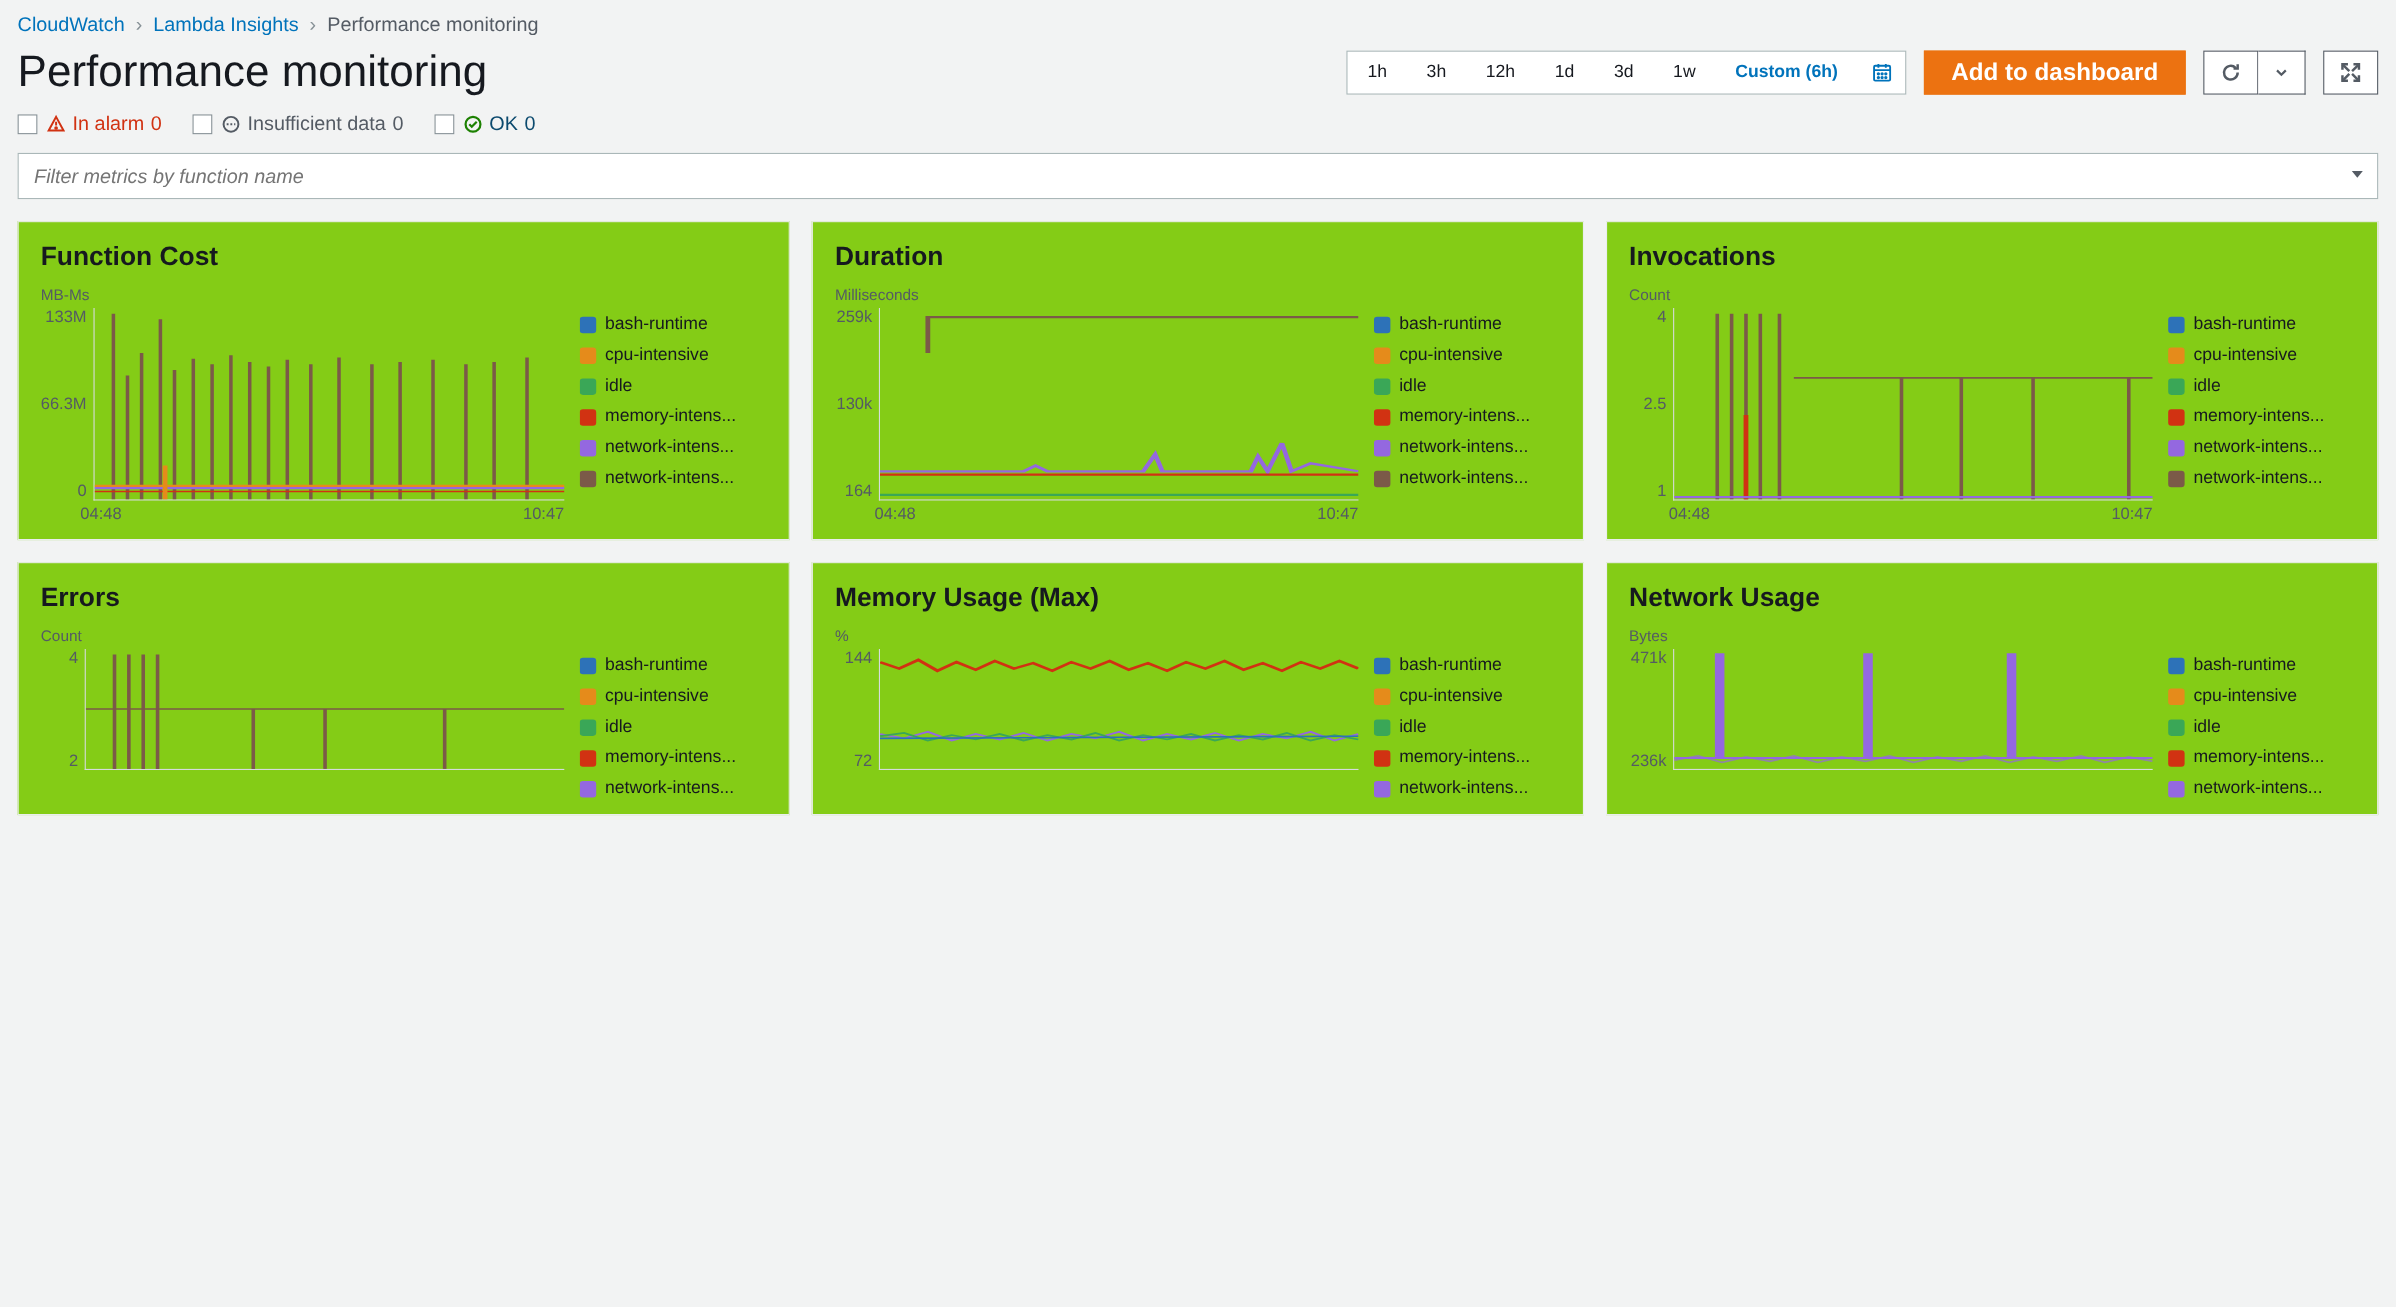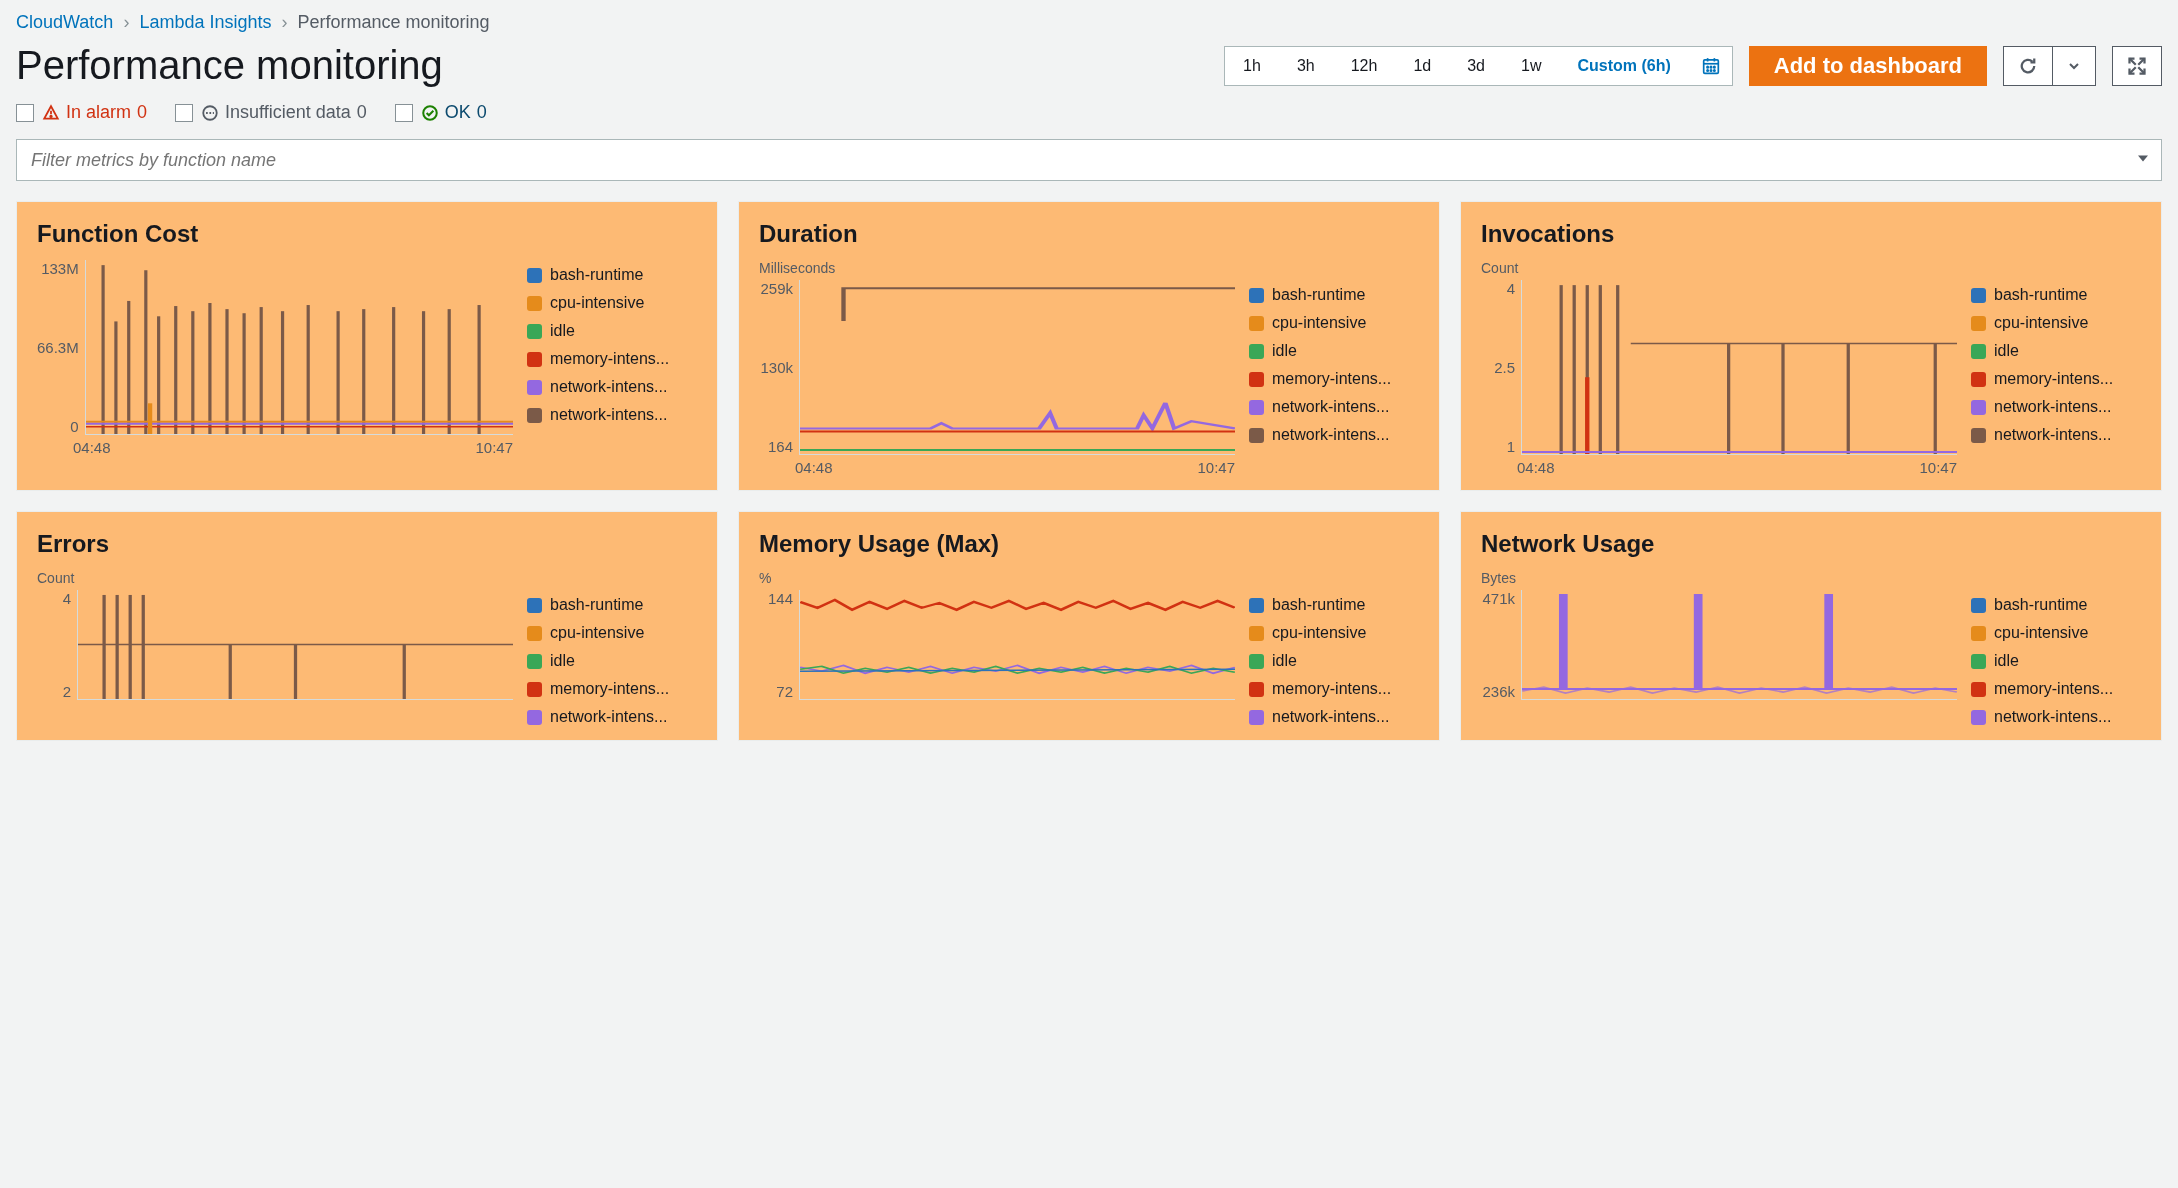--- a/index.html
+++ b/index.html
@@ -28,21 +28,21 @@
   .status-row { display: flex; align-items: center; gap: 28px; font-size: 18px; margin-bottom: 16px; }
   .status-item { display: flex; align-items: center; gap: 8px; }
   .checkbox { width: 18px; height: 18px; border: 1px solid #879196; background: #fff; cursor: pointer; }
   .status-alarm { color: #d13212; font-weight: 400; display: flex; align-items: center; gap: 6px; }
   .status-insufficient { color: #545b64; display: flex; align-items: center; gap: 6px; }
   .status-ok { color: #0c4a6e; display: flex; align-items: center; gap: 6px; }
   .filter-wrap { position: relative; margin-bottom: 20px; }
   .filter-input { width: 100%; height: 42px; border: 1px solid #aab7b8; background: #fff; padding: 0 40px 0 14px; font-size: 18px; font-style: italic; color: #687078; outline: none; }
   .filter-caret { position: absolute; right: 12px; top: 50%; transform: translateY(-50%); color: #545b64; }
   .grid { display: grid; grid-template-columns: repeat(3, 1fr); gap: 20px; }
-  .card { background: #fdba74; border: 1px solid #eaeded; padding: 18px 20px 14px; }
+  .card { background: #84cc16; border: 1px solid #eaeded; padding: 18px 20px 14px; }
   .card-title { font-size: 24px; font-weight: 700; color: #16191f; margin-bottom: 12px; }
   .card-unit { font-size: 14px; color: #545b64; margin-bottom: 4px; }
   .card-body { display: flex; gap: 14px; }
   .chart-area { flex: 1; min-width: 0; }
   .legend { width: 170px; flex-shrink: 0; display: flex; flex-direction: column; gap: 10px; padding-top: 6px; text-align: right; }
   .legend-item { display: flex; align-items: center; gap: 8px; font-size: 16px; color: #16191f; white-space: nowrap; overflow: hidden; text-overflow: ellipsis; }
   .swatch { width: 15px; height: 15px; border-radius: 3px; flex-shrink: 0; }
   .axis-labels { display: flex; justify-content: space-between; font-size: 15px; color: #545b64; padding: 4px 0 0 36px; }
   .y-axis { display: flex; flex-direction: column; justify-content: space-between; align-items: flex-end; font-size: 15px; color: #545b64; padding-right: 6px; min-width: 40px; }
   .plot-row { display: flex; height: 175px; }
@@ -159,20 +159,21 @@
       <svg width="14" height="14" viewBox="0 0 14 14">
           <path d="M2 4l5 6 5-6z" fill="#545b64"></path>
         </svg>
     </span>
   </div>
 
   <div class="grid">
 
     <div class="card">
       <div class="card-title">Function Cost</div>
+      <div class="card-unit">MB-Ms</div>
       <div class="card-body">
         <div class="chart-area">
           <div class="plot-row">
             <div class="y-axis">
               <span>133M</span>
               <span>66.3M</span>
               <span>0</span>
             </div>
             <div class="plot">
               <svg class="plot-svg" viewBox="0 0 200 170" preserveAspectRatio="none">

